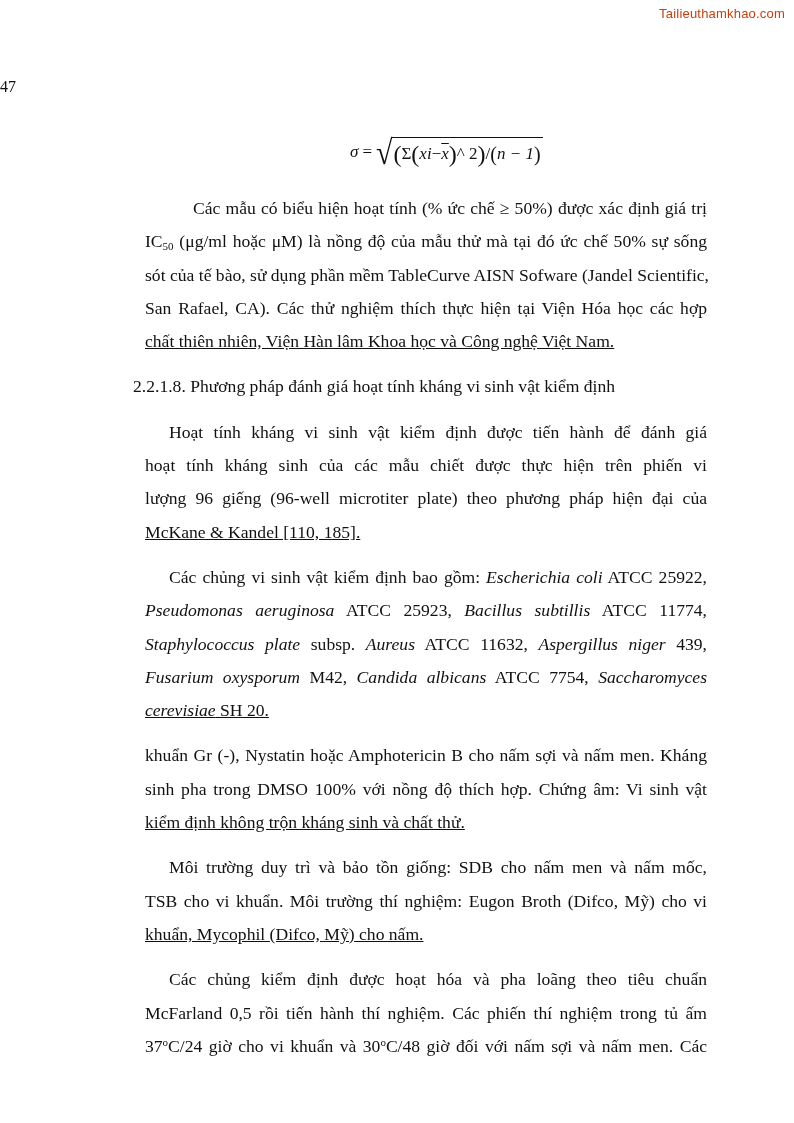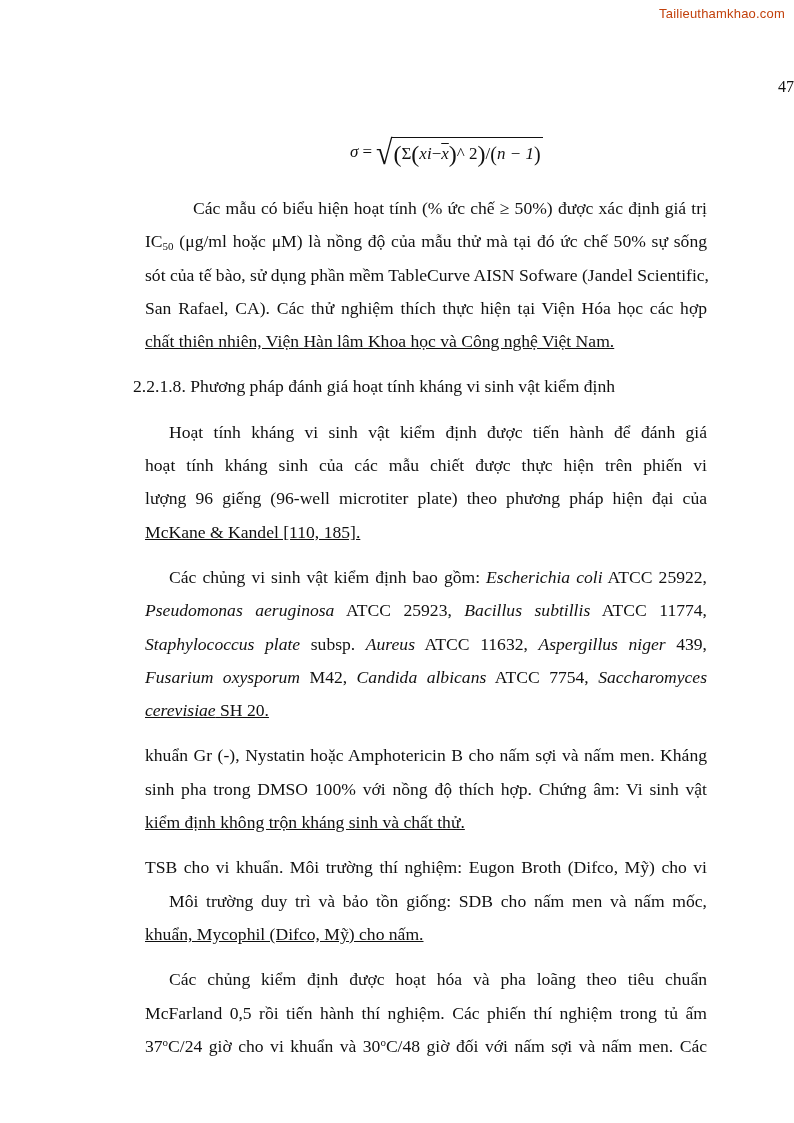--- a/index.html
+++ b/index.html
@@ -1,20 +1,20 @@
 <!DOCTYPE html>
 <html><head>
   <meta charset="utf-8">
   <style>
     html, body { margin: 0; padding: 0; background: #ffffff; }
     body { width: 794px; height: 1123px; position: relative; overflow: hidden;
            font-family: "Liberation Serif", "DejaVu Serif", serif; color: #111; }
     .watermark { position: absolute; top: 6px; right: 9px; font-family: "Liberation Sans", "DejaVu Sans", sans-serif;
                  font-size: 13px; color: #c2410c; letter-spacing: 0.2px; }
-    .page-number { position: absolute; top: 78px; left: 0; width: 794px; text-align: right; font-size: 16px; }
+    .page-number { position: absolute; top: 78px; left: 0; width: 794px; text-align: left; font-size: 16px; }
     .formula { position: absolute; top: 132px; left: 350px; height: 40px; font-size: 17px; font-style: italic;
                display: flex; align-items: center; white-space: nowrap; }
     .formula .eq { font-style: normal; margin: 0 4px; }
     .sqrt { display: inline-flex; align-items: stretch; }
     .sqrt .radical { font-style: normal; font-size: 30px; line-height: 30px; transform: scaleY(1.15); margin-right: -1px; }
     .sqrt .radicand { border-top: 1.3px solid #111; padding: 2px 2px 0 2px; display: inline-flex; align-items: center; }
     .big { font-style: normal; font-size: 24px; line-height: 22px; }
     .norm { font-style: normal; }
     .xbar { text-decoration: overline; }
     .body-text { position: absolute; left: 133px; width: 586px; top: 180px; font-size: 17.6px; line-height: 33.3px; }
@@ -83,22 +83,22 @@
     <span class="line last"><i>cerevisiae</i><span> SH 20.</span></span>
   </div>
 
   <div class="para">
     <span class="line">khuẩn Gr (-), Nystatin hoặc Amphotericin B cho nấm sợi và nấm men. Kháng</span>
     <span class="line">sinh pha trong DMSO 100% với nồng độ thích hợp. Chứng âm: Vi sinh vật</span>
     <span class="line last">kiểm định không trộn kháng sinh và chất thử.</span>
   </div>
 
   <div class="para">
+    <span class="line" style="text-indent:24px">Môi trường duy trì và bảo tồn giống: SDB cho nấm men và nấm mốc,</span>
     <span class="line">TSB cho vi khuẩn. Môi trường thí nghiệm: Eugon Broth (Difco, Mỹ) cho vi</span>
-    <span class="line" style="text-indent:24px">Môi trường duy trì và bảo tồn giống: SDB cho nấm men và nấm mốc,</span>
     <span class="line last">khuẩn, Mycophil (Difco, Mỹ) cho nấm.</span>
   </div>
 
   <div class="para">
     <span class="line" style="text-indent:24px">Các chủng kiểm định được hoạt hóa và pha loãng theo tiêu chuẩn</span>
     <span class="line">McFarland 0,5 rồi tiến hành thí nghiệm. Các phiến thí nghiệm trong tủ ấm</span>
     <span class="line"><span>37</span><sup>o</sup><span>C/24 giờ cho vi khuẩn và 30</span><sup>o</sup><span>C/48 giờ đối với nấm sợi và nấm men. Các</span></span>
   </div>
 
 </div>

